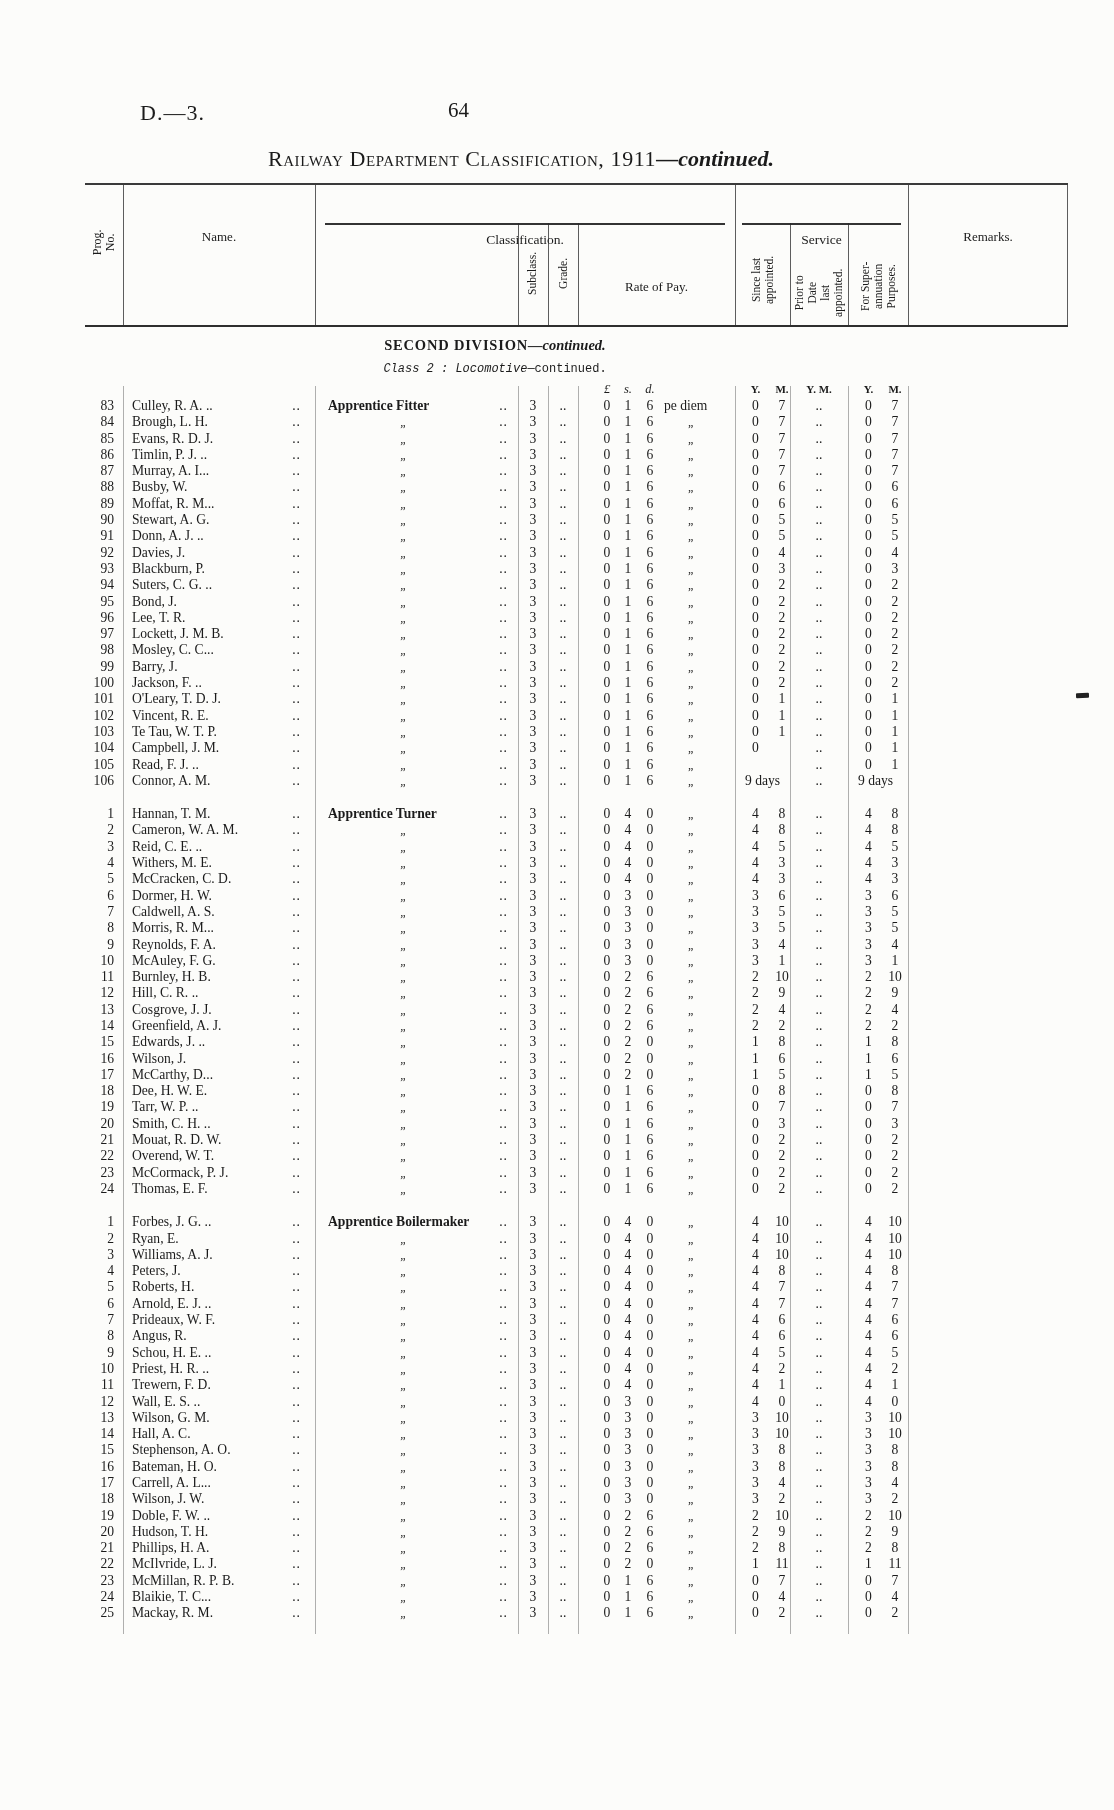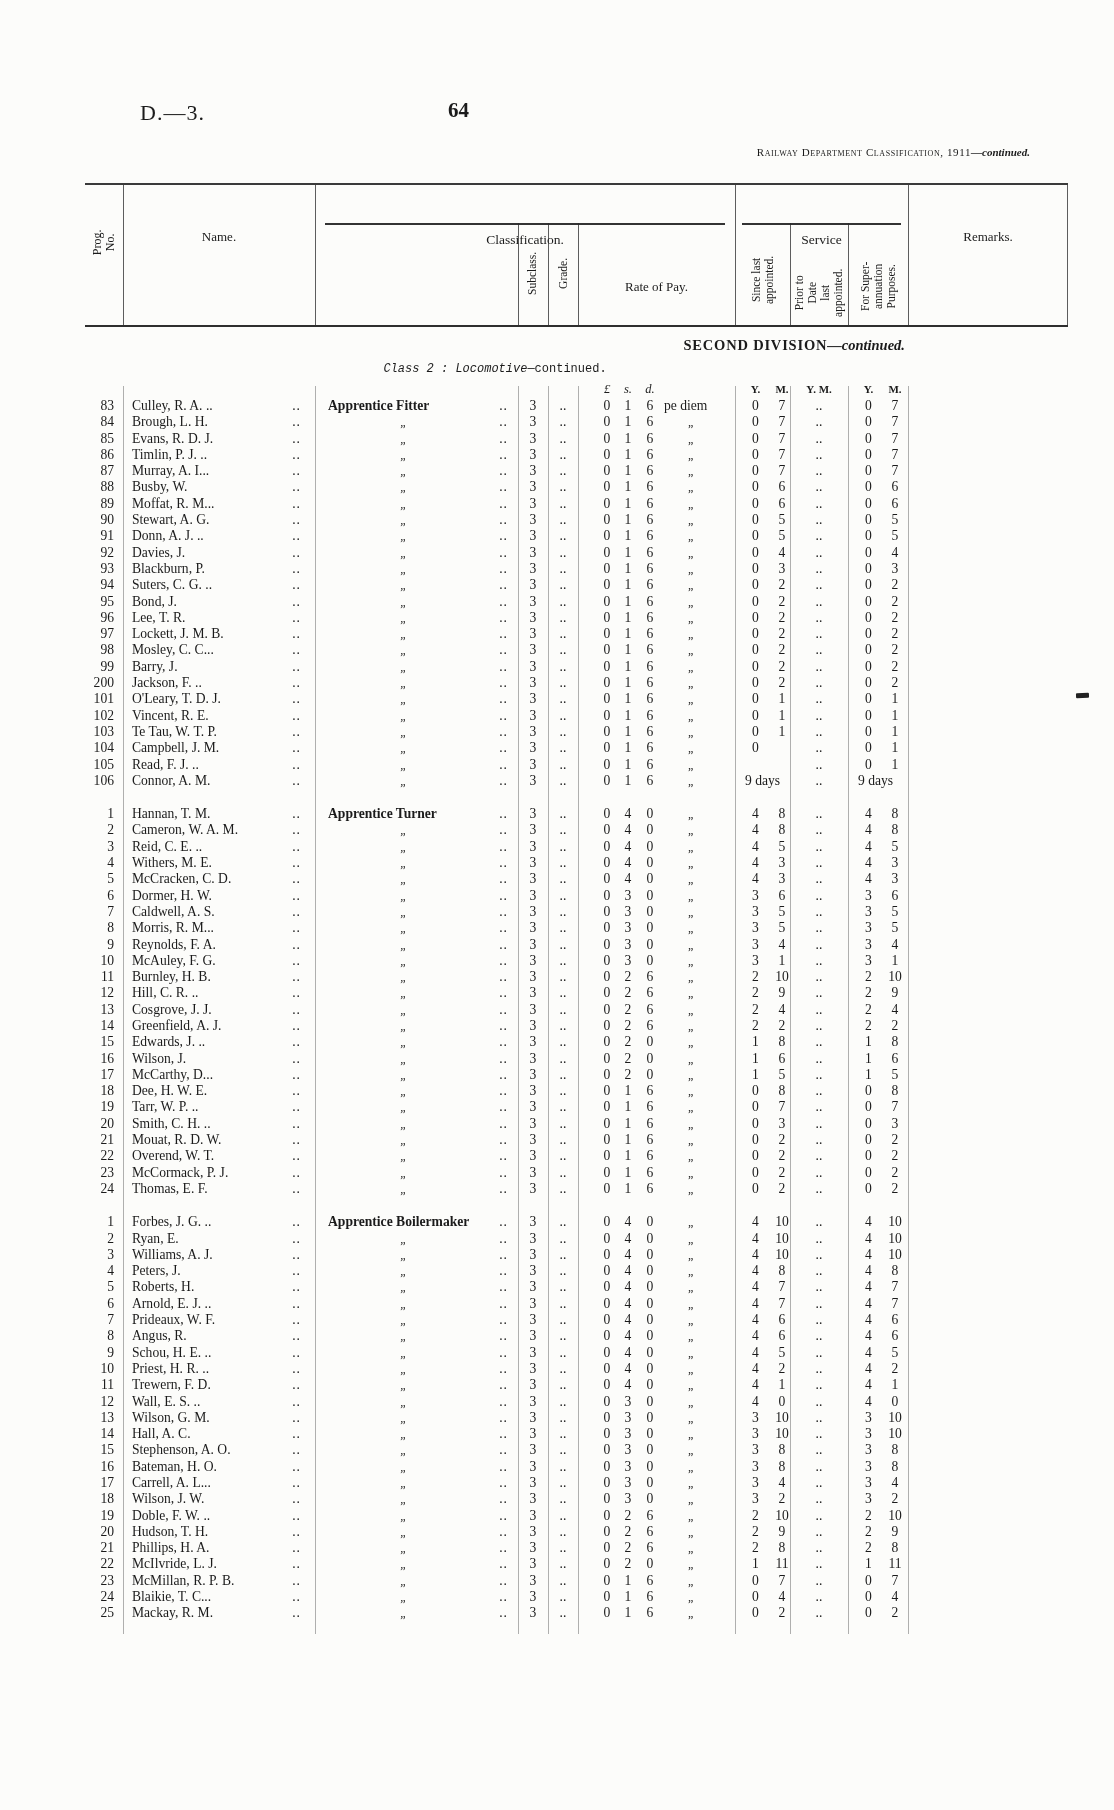--- a/index.html
+++ b/index.html
@@ -1,35 +1,35 @@
 <!DOCTYPE html>
 <html><head>
 <meta charset="utf-8">
 <style>
   html,body{margin:0;padding:0;}
   body{background:#e8e8e6;}
   .page{position:relative;width:1114px;height:1810px;background:#fcfcfa;color:#1b1b1b;
         font-family:"Liberation Serif","DejaVu Serif",serif;overflow:hidden;}
   .doc-ref{position:absolute;left:140px;top:100px;font-size:22px;letter-spacing:1px;}
-  .page-num{position:absolute;left:448px;top:98px;font-size:21px;font-weight:bold;}
-  .title{position:absolute;left:0;top:146px;width:1030px;text-align:right;font-size:11px;
-         font-variant:small-caps;letter-spacing:0.6px;}
+  .page-num{position:absolute;left:448px;top:98px;font-size:21px;font-weight:normal;}
+  .title{position:absolute;left:0;top:146px;width:1030px;text-align:center;font-size:22px;
+         font-variant:small-caps;letter-spacing:0.6px;padding-left:6px;}
   .title .cont{font-style:italic;font-weight:600;font-variant:normal;letter-spacing:0;}
   
   .table{position:absolute;left:85px;top:183px;width:983px;}
   .thead{position:relative;height:140px;border-top:2px solid #3a3a3a;border-bottom:2px solid #2e2e2e;}
   .hcell{position:absolute;display:flex;align-items:flex-start;justify-content:center;font-size:13px;margin-top:44px;}
   .vtext{transform:rotate(-90deg);white-space:pre-line;text-align:center;font-size:11.5px;line-height:1.12;}
   .grouplabel{position:absolute;display:flex;align-items:center;justify-content:center;font-size:13.5px;margin-top:35px;}
   .groupline{position:absolute;height:2px;background:#333;}
   .vrule{position:absolute;width:1px;background:rgba(40,40,40,0.75);}
   .drule{position:absolute;width:1px;background:rgba(60,60,60,0.4);}
   
   .tbody{position:relative;height:1300px;}
-  .sec-title{margin-top:7px;width:820px;text-align:right;font-size:14.5px;font-weight:bold;
+  .sec-title{margin-top:7px;width:820px;text-align:center;font-size:14.5px;font-weight:bold;
              letter-spacing:0.8px;line-height:23px;}
   .sec-title .cont{font-style:italic;letter-spacing:0;}
   .sec-sub{width:820px;text-align:center;font-size:12px;line-height:24px;font-family:Liberation Mono, monospace;}
   .sec-sub .it{font-style:italic;}
   .row{display:grid;grid-template-columns:38px 192px 203px 30px 30px 157px 55px 58px 60px 160px;
        height:16.3px;font-size:13.6px;line-height:16.3px;white-space:nowrap;}
   .subhead{height:16px;margin-top:1px;line-height:15px;}
   .block{margin-top:0;}
   .block + .block{margin-top:17px;}
   .prog{text-align:right;padding-right:9px;}
@@ -579,21 +579,21 @@
                 <span>2</span>
               </div>
               <div class="prior">..</div>
               <div class="super">
                 <span>0</span>
                 <span>2</span>
               </div>
               <div class="rem"></div>
             </div>
             <div class="row">
-              <div class="prog">200</div>
+              <div class="prog">100</div>
               <div class="name"><span>Jackson, F. ..</span><span class="enddots">..</span></div>
               <div class="desig">
                 <span class="ditto">„</span>
                 <span class="enddots">..</span>
               </div>
               <div class="sub">3</div>
               <div class="grade">..</div>
               <div class="rate">
                 <span class="rv">0</span>
                 <span class="rv">1</span>

